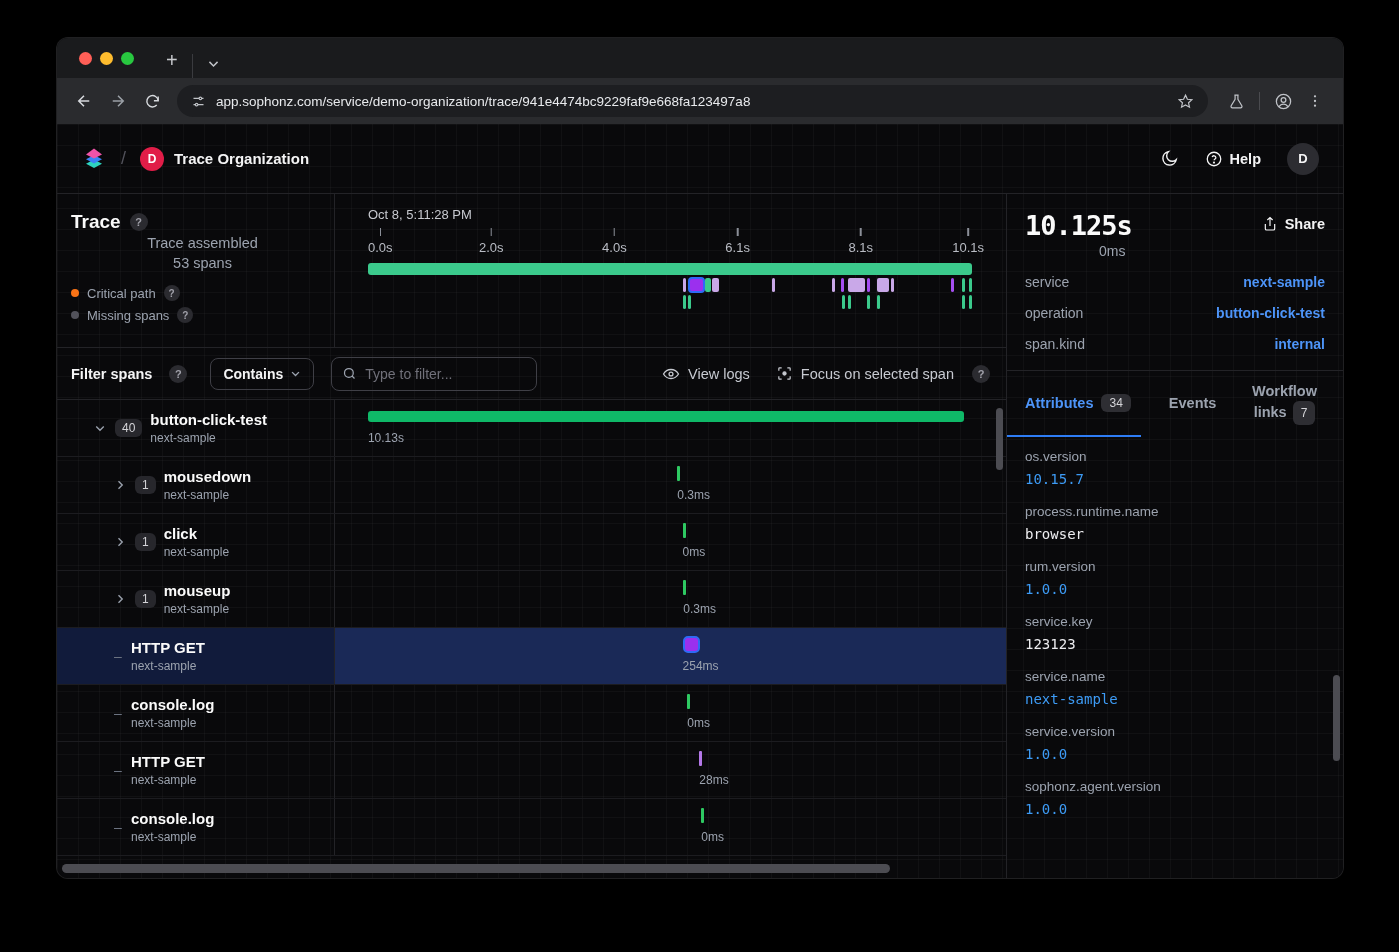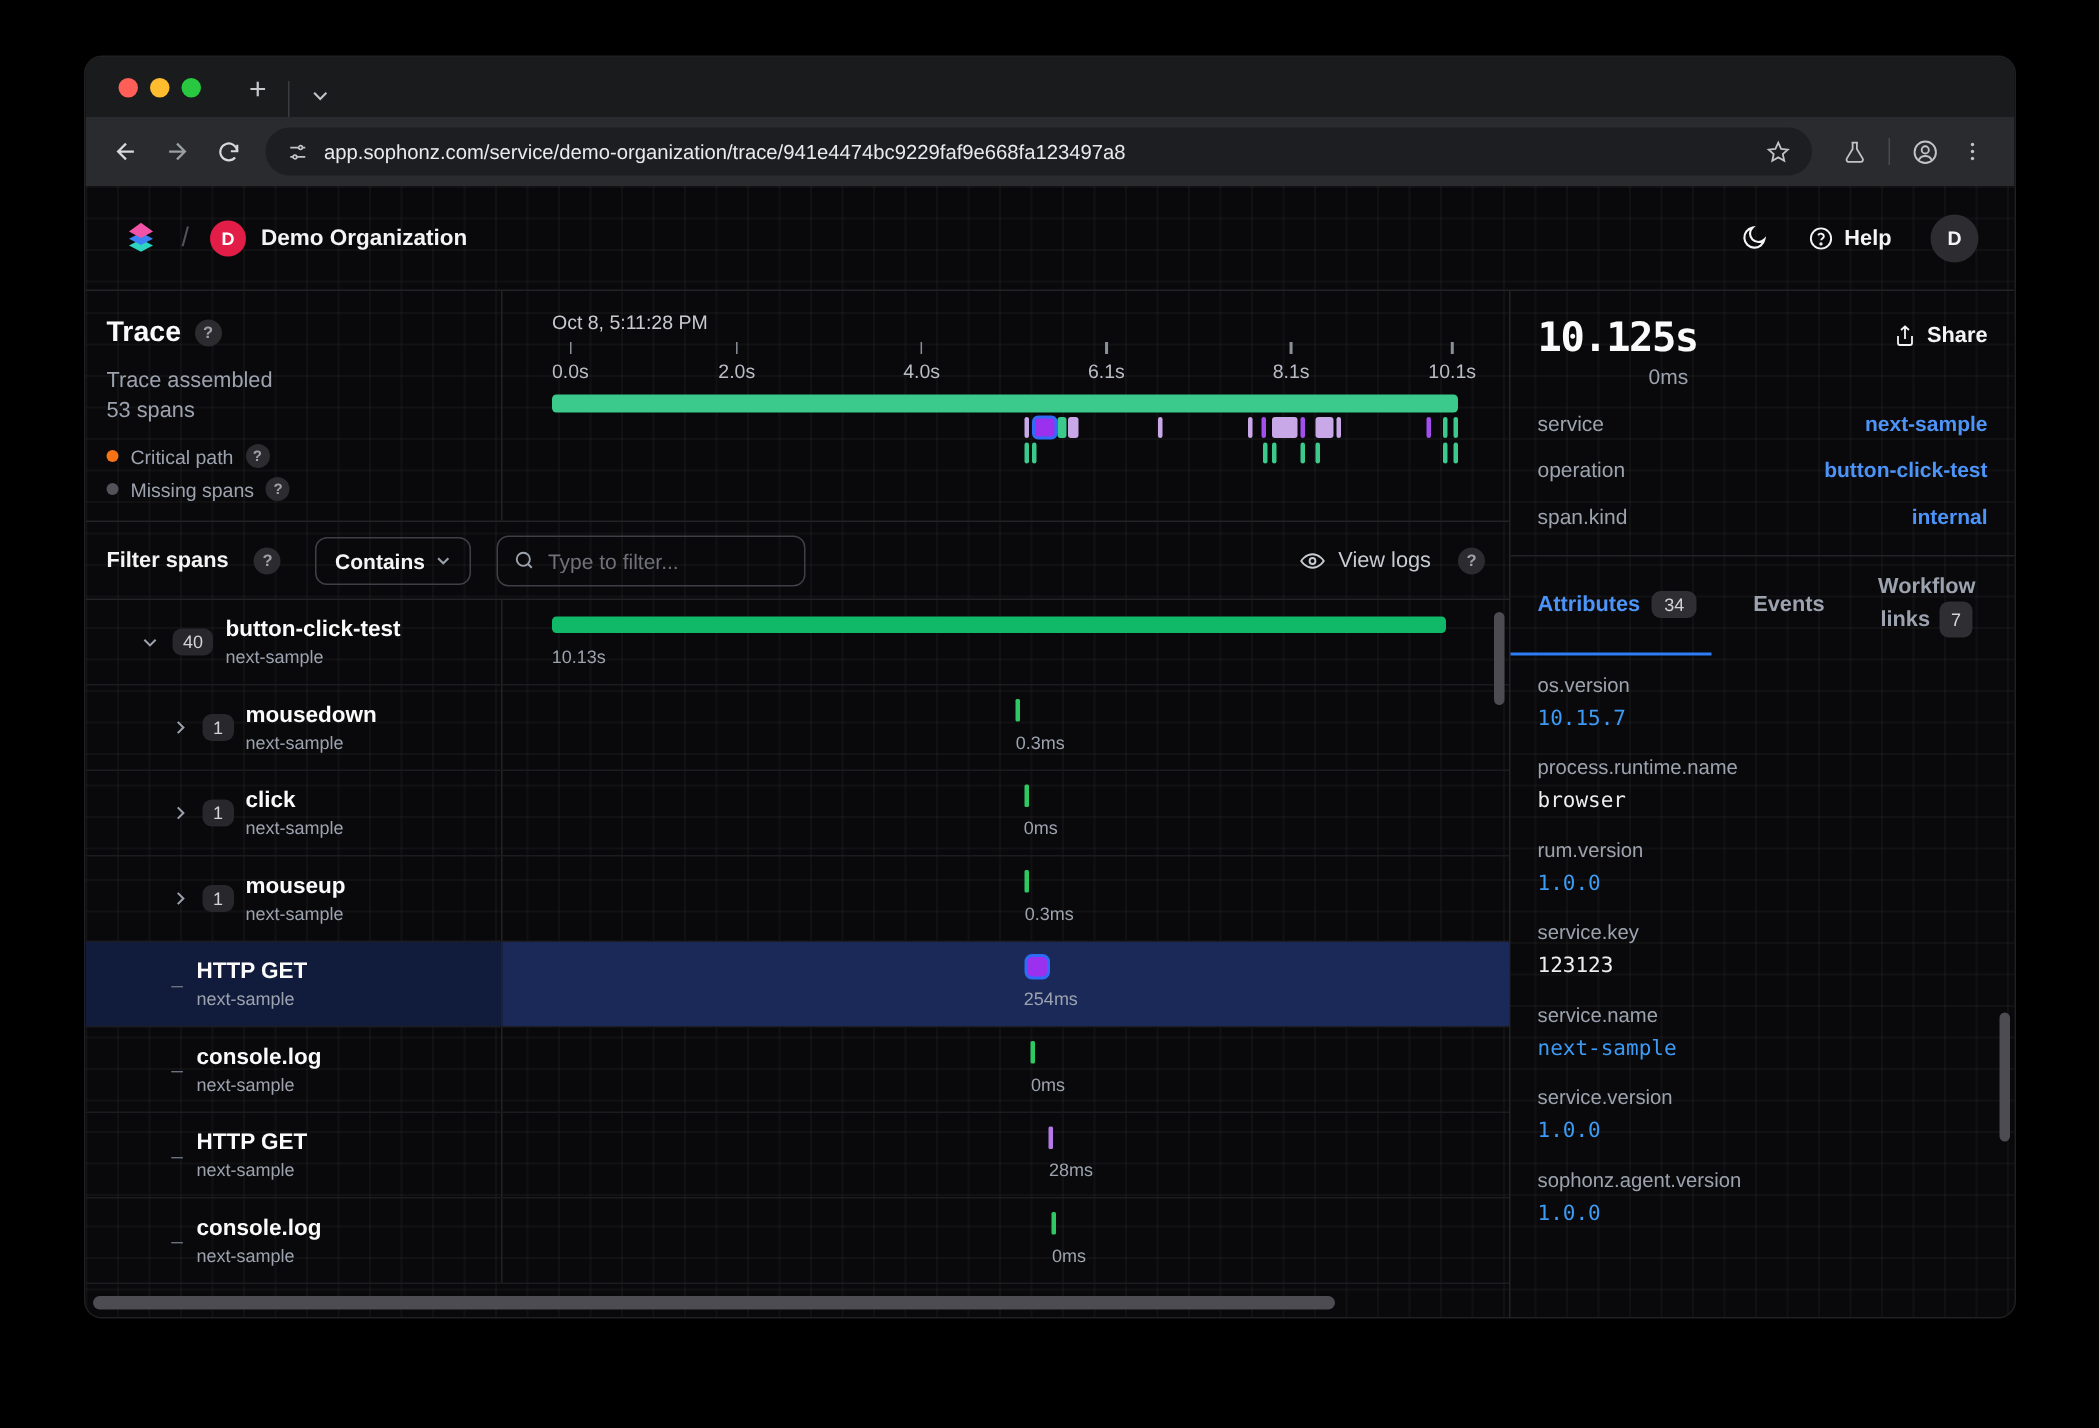--- a/index.html
+++ b/index.html
@@ -41,21 +41,21 @@
   .appmain { flex:1; display:flex; min-height:0; }
   .left { width:950px; flex:0 0 950px; display:flex; flex-direction:column; border-right:1px solid #232327; min-height:0; }
   .right { flex:1; display:flex; flex-direction:column; min-height:0; }
 
   
   .overview { height:154px; flex:0 0 154px; display:flex; border-bottom:1px solid #232327; }
   .traceinfo { width:278px; flex:0 0 278px; border-right:1px solid #232327; padding:17px 0 0 14px; }
   .ti-title-row { display:flex; align-items:center; gap:9px; }
   .ti-title { color:#fafafa; font-size:19px; font-weight:bold; }
   .qbadge { width:18px; height:18px; border-radius:50%; background:#2b2b30; color:#a1a1aa; font-size:11px; font-weight:bold; display:inline-flex; align-items:center; justify-content:center; flex:0 0 18px; }
-  .ti-sub { color:#9ca3af; font-size:14.5px; margin-top:11px; line-height:20px; }
+  .ti-sub { color:#9ca3af; font-size:14.5px; margin-top:0; line-height:20px;text-align:center; }
   .legend { margin-top:12px; }
   .legend-row { display:flex; align-items:center; gap:8px; margin-top:6px; color:#9ca3af; font-size:13px; }
   .legend-dot { width:8px; height:8px; border-radius:50%; }
 
   .minimap { flex:1; position:relative; padding:13px 22px 0 33px; }
   .mm-ts { color:#c8cad0; font-size:13px; }
   .mm-axis { position:relative; height:32px; margin-top:6px; }
   .mm-tickgrp { position:absolute; top:0; }
   .mm-tickgrp .mark { width:1.5px; height:8px; background:#8b8f98; margin:0 auto 4px; }
   .mm-tickgrp .lbl { color:#b9bcc4; font-size:13px; white-space:nowrap; }
@@ -198,21 +198,21 @@
       <div class="appheader">
         <span>
           <svg width="26" height="26" viewBox="0 0 26 26">
             <path d="M13 13.5l-8 4.2 8 4.2 8-4.2z" fill="#2dd4bf"></path>
             <path d="M13 9l-8 4.2 8 4.2 8-4.2z" fill="#3b82f6"></path>
             <path d="M13 2.5L5 8.4l8 4.2 8-4.2z" fill="#f053a8"></path>
           </svg>
         </span>
         <span class="crumb-sep">/</span>
         <span class="org-badge">D</span>
-        <span class="org-name">Demo Organization</span>
+        <span class="org-name">Trace Organization</span>
         <div class="hdr-right">
           <span>
             <svg width="19" height="19" viewBox="0 0 24 24" fill="none" stroke="#f4f4f5" stroke-width="1.8">
                 <path d="M20.5 13.5A8.5 8.5 0 1 1 10.5 3.5a7 7 0 0 0 10 10z"></path>
               </svg>
           </span>
           <span class="help">
             <svg width="18" height="18" viewBox="0 0 24 24" fill="none" stroke="#f4f4f5" stroke-width="1.7">
                 <circle cx="12" cy="12" r="9"></circle>
                 <path d="M9.5 9.3a2.6 2.6 0 0 1 5 .9c0 1.6-2.3 2-2.3 3.3"></path>
@@ -329,20 +329,27 @@
               <input placeholder="Type to filter..." style="">
             </div>
             <div style="margin-left:auto;display:flex;align-items:center;gap:26px;">
               <span class="fb-action">
                 <svg width="18" height="18" viewBox="0 0 24 24" fill="none" stroke="#c7cad1" stroke-width="1.7">
                     <path d="M2 12s3.5-6 10-6 10 6 10 6-3.5 6-10 6-10-6-10-6z"></path>
                     <circle cx="12" cy="12" r="2.6"></circle>
                   </svg>
                 <span>View logs</span>
               </span>
+              <span class="fb-action">
+                <svg width="17" height="17" viewBox="0 0 24 24" fill="none" stroke="#c7cad1" stroke-width="1.7">
+                    <path d="M4 8V5a1 1 0 0 1 1-1h3M16 4h3a1 1 0 0 1 1 1v3M20 16v3a1 1 0 0 1-1 1h-3M8 20H5a1 1 0 0 1-1-1v-3"></path>
+                    <circle cx="12" cy="12" r="2.2" fill="#c7cad1"></circle>
+                  </svg>
+                <span>Focus on selected span</span>
+              </span>
               <span class="qbadge" style="margin-left:-8px;">?</span>
             </div>
           </div>
 
           <div class="spantable" id="spantable">
             <div class="srow">
                 <div class="scell-name" style="padding-left: 36px;">
                   <span class="rr-chevron">
                     <svg width="12" height="12" viewBox="0 0 16 16" fill="none" stroke="currentColor" stroke-width="1.8">
                       <path d="M3 6l5 5 5-5"></path>

